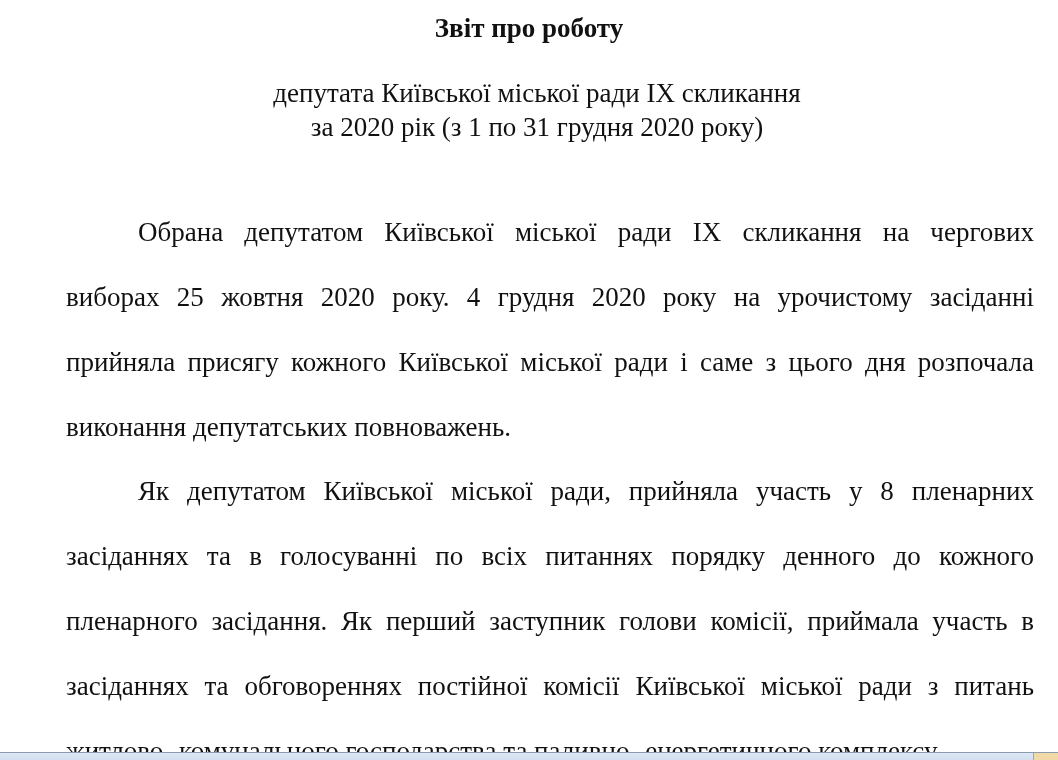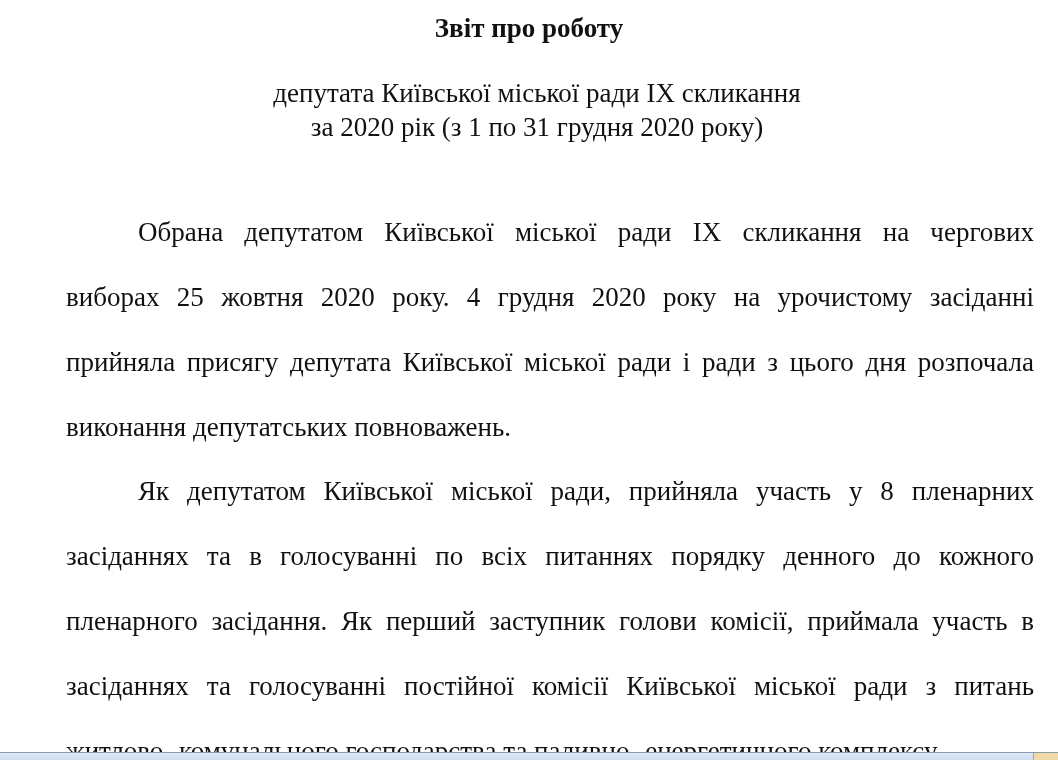--- a/index.html
+++ b/index.html
@@ -45,28 +45,28 @@
 <div class="page">
   <div class="title">Звіт про роботу</div>
   <div class="subtitle">
     <div>депутата Київської міської ради IX скликання</div>
     <div>за 2020 рік (з 1 по 31 грудня 2020 року)</div>
   </div>
 
   <div class="para p1">
     <span class="line first">Обрана депутатом Київської міської ради IX   скликання   на   чергових</span>
     <span class="line">виборах 25 жовтня 2020 року. 4 грудня 2020 року на урочистому засіданні</span>
-    <span class="line">прийняла присягу депутата Київської міської  ради і ради з цього дня розпочала</span>
+    <span class="line">прийняла присягу кожного Київської міської  ради і саме з цього дня розпочала</span>
     <span class="line last">виконання депутатських повноважень.</span>
   </div>
 
   <div class="para p2">
     <span class="line first">Як депутатом Київської міської ради, прийняла участь у 8 пленарних</span>
     <span class="line">засіданнях та в голосуванні по всіх питаннях порядку денного до кожного</span>
     <span class="line">пленарного засідання. Як перший заступник голови комісії, приймала участь в</span>
-    <span class="line">засіданнях та голосуванні  постійної комісії Київської міської ради з питань</span>
+    <span class="line">засіданнях та обговореннях  постійної комісії Київської міської ради з питань</span>
     <span class="line last">житлово- комунального господарства та паливно- енергетичного комплексу.</span>
   </div>
 </div>
 
 <div class="statusbar">
   <div class="corner"></div>
 </div>
 
 </body></html>

